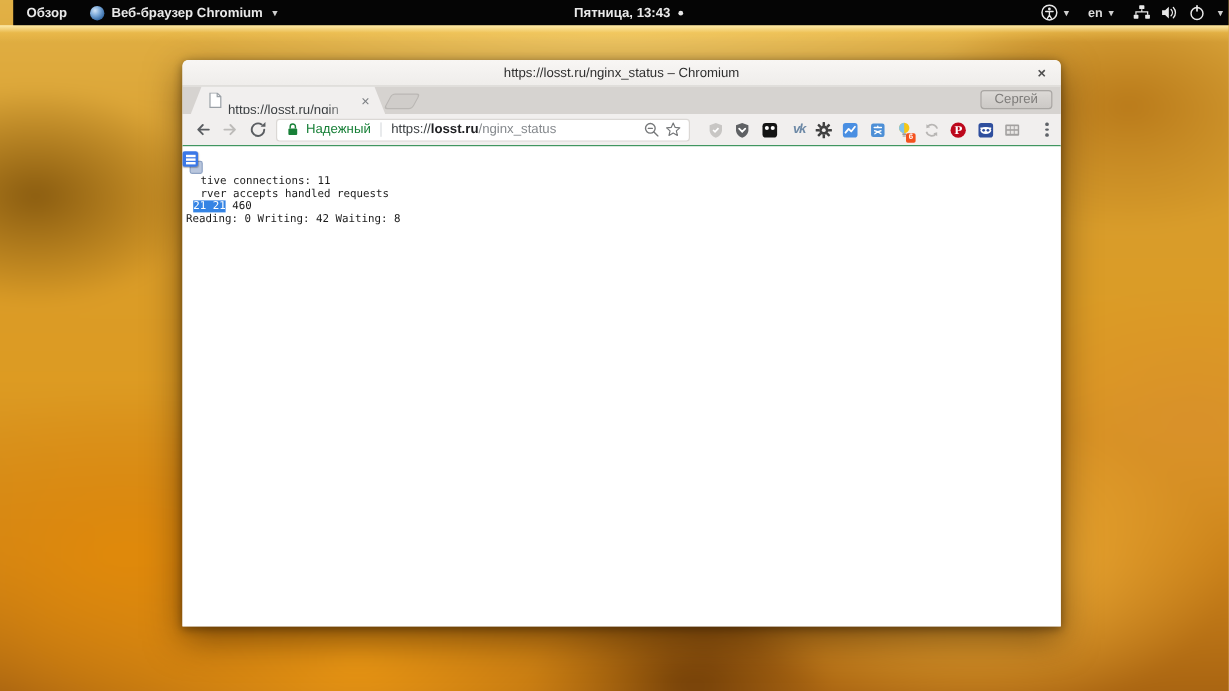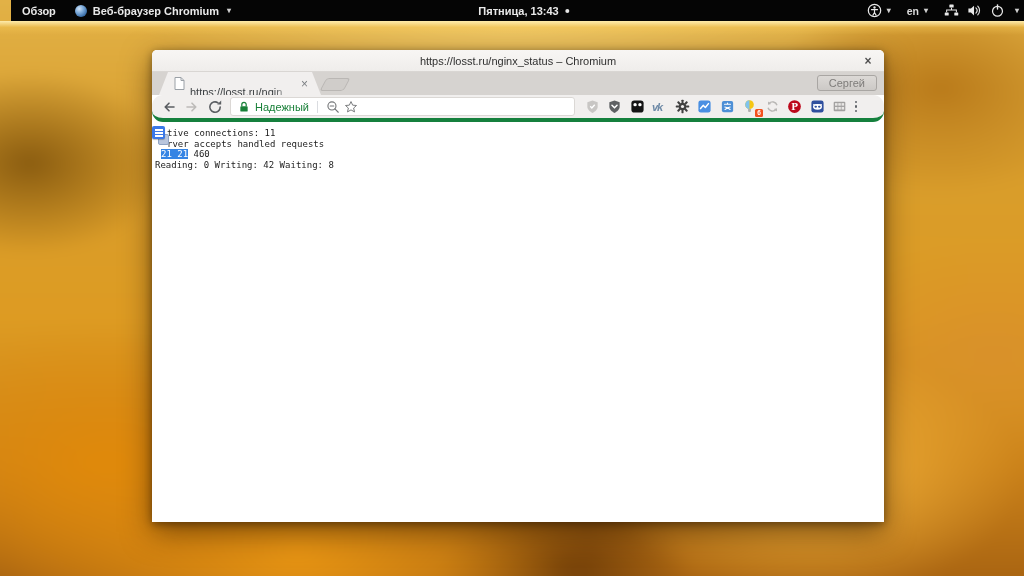--- a/index.html
+++ b/index.html
@@ -62,48 +62,48 @@
   .tab-label { flex:1; font-size:11px; color:#3c4043; white-space:nowrap; overflow:hidden;
     -webkit-mask-image:linear-gradient(90deg,#000 78%, transparent 98%);
     mask-image:linear-gradient(90deg,#000 78%, transparent 98%);margin-top:17px; }
   .tab-close { border:none; background:none; font-size:12px; color:#7c7f83; padding:0; line-height:1; cursor:default; }
   .newtab { margin-left:2px; margin-bottom:4px; width:24px; height:13px; background:#d0cdca;
     border:1px solid #bab7b4; border-radius:3px; transform:skewX(-28deg); }
   .profile { position:absolute; right:7px; top:3px; height:16px; padding:0 11px; font-size:11px;
     color:#7e7c7a; background:linear-gradient(180deg,#dcd9d6,#ccc9c6); border:1px solid #a9a6a3;
     border-radius:3px; cursor:default; }
 
-  .toolbar { height:27px; background:#f1efee; border-bottom:4px solid #15803d;
-    display:flex; align-items:center; padding:0 5px;border-radius:11px; }
+  .toolbar { height:27px; background:#f1efee; border-bottom:1px solid #15803d;
+    display:flex; align-items:center; padding:0 5px; }
   .navbtn { width:23px; height:23px; border:none; background:none; display:flex; align-items:center;
     justify-content:center; cursor:default; flex:0 0 auto; }
   .omnibox { width:345px; height:19px; background:#fff; border:1px solid #dbd8d5; border-radius:3px;
     margin:0 4px; display:flex; align-items:center; padding:0 6px; gap:4px; cursor:text; }
   .secure-label { font-size:11px; color:#188038; }
   .omni-divider { width:1px; height:12px; background:#dadce0; margin:0 4px; }
   .url { font-size:11px; white-space:nowrap; overflow:hidden; flex:1; }
   .url .host { color:#202124; font-weight:700; }
   .url .host .scheme { font-weight:400; color:#3c4043; }
   .url .path { color:#85898d; }
   .omni-ic { width:14px; height:14px; display:flex; flex:0 0 auto; }
 
   .ext-row { flex:1; display:flex; align-items:center; justify-content:space-evenly; padding:0 2px; }
   .ext { width:19px; height:19px; border:none; background:none; position:relative; display:flex;
-    align-items:center; justify-content:flex-start; cursor:default; padding:0; }
+    align-items:center; justify-content:flex-end; cursor:default; padding:0; }
   .ext svg { width:15px; height:15px; }
   .vk-glyph { font-size:11px; font-weight:700; letter-spacing:-1px; color:#6d89a6; font-style:italic; }
   .badge { position:absolute; right:-2px; bottom:-1px; min-width:8px; height:8px; padding:0 1px;
     background:#f4511e; color:#fff; font-size:6.5px; line-height:8px; text-align:center;
     border-radius:1.5px; font-weight:700; }
   .menu-dots { display:flex; flex-direction:column; gap:2px; }
   .menu-dots i { width:2.5px; height:2.5px; border-radius:50%; background:#5f6368; }
 
   
   .content { position:relative; height:400px; background:#fff;
-    font-family:"DejaVu Sans Mono", monospace; font-size:9px; color:#1c1c1c; padding-top:6px; }
+    font-family:"DejaVu Sans Mono", monospace; font-size:9px; color:#1c1c1c; padding-top:24px; }
   .ln { white-space:pre; line-height:10.5px; height:10.5px; }
   .ln1,.ln2 { padding-left:15px; }
   .ln3 { padding-left:9px; }
   .ln4 { padding-left:3px; }
   .sel { background:#3584e4; color:#fff; }
 
   .translate-popup { position:absolute; left:0; top:4px; width:18px; height:20px; cursor:pointer; }
   .tp-back { position:absolute; left:6px; top:8px; width:11px; height:11px; background:#b9c6dd;
     border:1px solid #8fa3c4; border-radius:2px; }
   .tp-front { position:absolute; left:0; top:0; width:13px; height:13px; background:#3b78e7;
@@ -214,20 +214,21 @@
 
       <div class="omnibox">
         <span class="omni-ic">
           <svg viewBox="0 0 16 16">
               <rect x="3.8" y="7" width="8.4" height="6.2" rx="1" fill="#188038"></rect>
               <path d="M5.5 7V5.2a2.5 2.5 0 0 1 5 0V7" fill="none" stroke="#188038" stroke-width="1.4"></path>
             </svg>
         </span>
         <span class="secure-label">Надежный</span>
         <span class="omni-divider"></span>
+        <span class="url"><span class="host"><span class="scheme">https://</span><span>losst.ru</span></span><span class="path">/nginx_status</span></span>
         <span class="omni-ic">
           <svg viewBox="0 0 16 16">
               <circle cx="6.8" cy="6.8" r="4.6" fill="none" stroke="#757779" stroke-width="1.3"></circle>
               <path d="M10.2 10.2L14 14M4.8 6.8h4" stroke="#757779" stroke-width="1.3" fill="none" stroke-linecap="round"></path>
             </svg>
         </span>
         <span class="omni-ic">
           <svg viewBox="0 0 16 16">
               <path d="M8 1.8l1.9 4.1 4.4.4-3.3 2.9 1 4.4L8 11.3l-4 2.3 1-4.4L1.7 6.3l4.4-.4z" fill="none" stroke="#757779" stroke-width="1.1" stroke-linejoin="round"></path>
             </svg>

